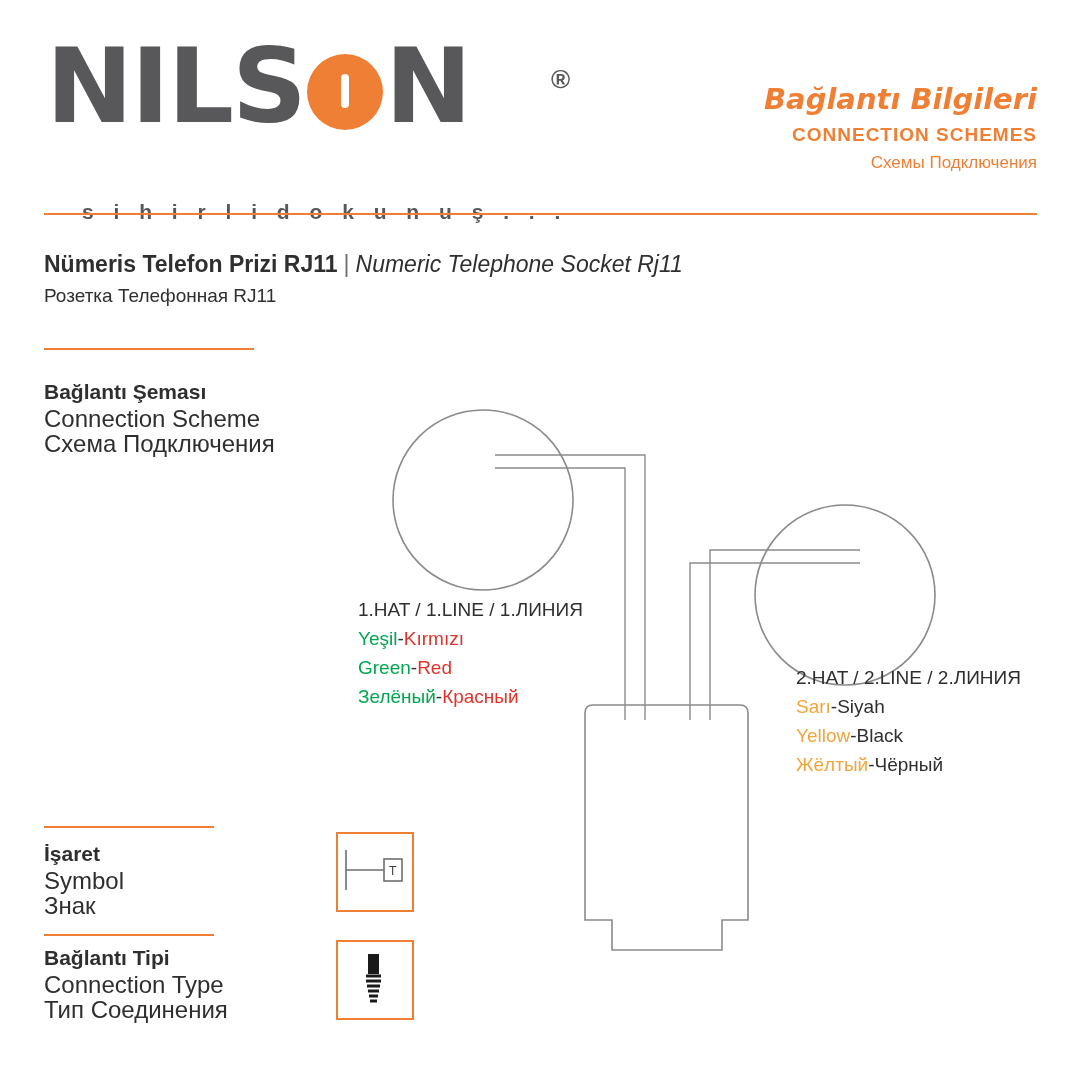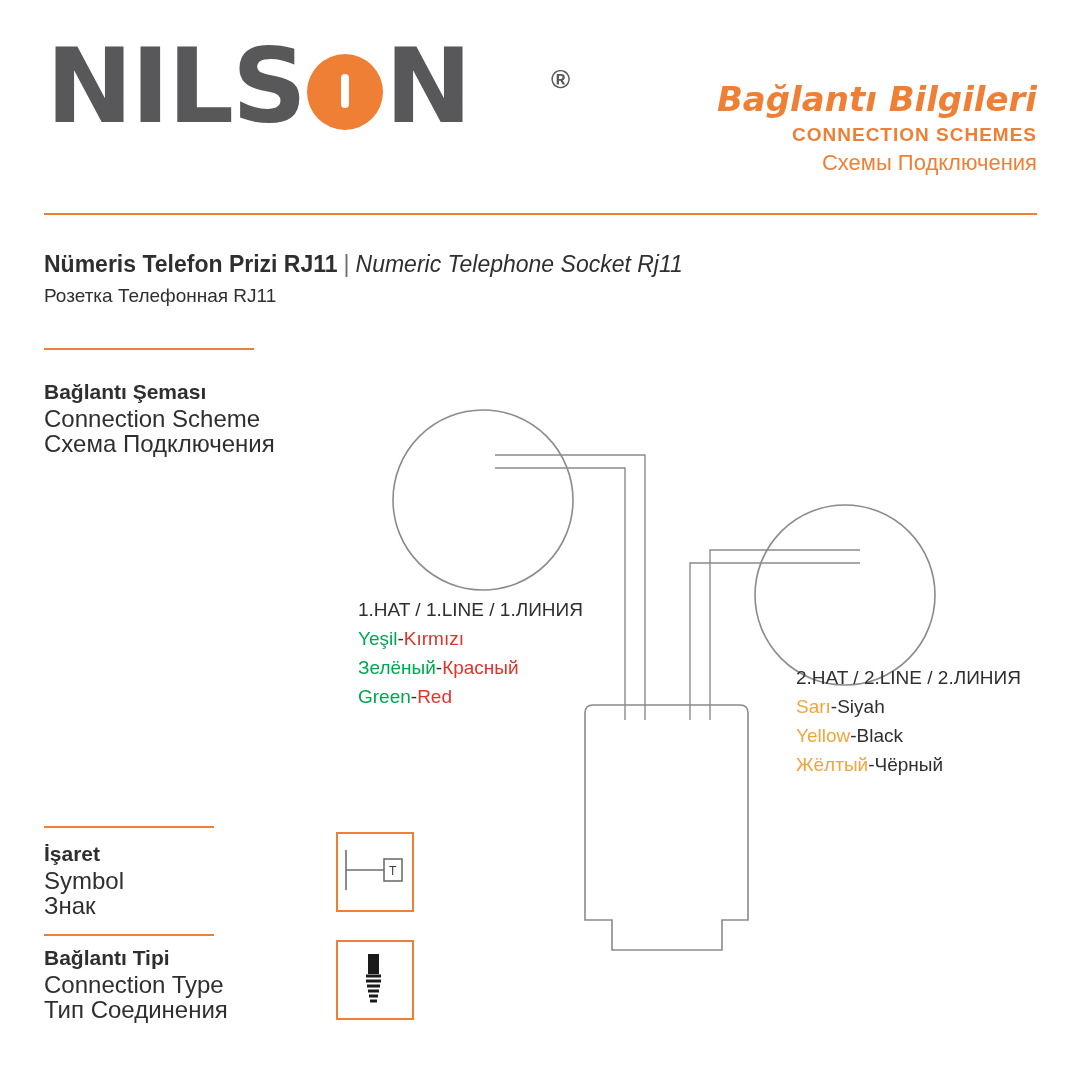--- a/index.html
+++ b/index.html
@@ -81,36 +81,36 @@
 
   .header-right {
     position: absolute;
     right: 44px;
     top: 78px;
     text-align: right;
     width: 420px;
   }
   .hr-title {
     font-family: "DejaVu Sans", sans-serif;
-    font-size: 34px;
+    font-size: 29px;
     font-weight: bold;
     font-style: italic;
     color: #ef7f34;
     line-height: 42px;
     text-align: right;
   }
   .hr-sub1 {
     font-size: 19px;
     font-weight: bold;
     color: #ef7f34;
     letter-spacing: 1px;
     line-height: 30px;
   }
   .hr-sub2 {
-    font-size: 22px;
+    font-size: 17px;
     color: #ef7f34;
     line-height: 26px;
   }
   .header-rule {
     position: absolute;
     left: 44px;
     top: 213px;
     width: 993px;
     height: 2px;
     background: #ef7f34;
@@ -202,20 +202,21 @@
   }
 </style>
 </head>
 <body>
 
 <div class="header">
 
   <div class="logo-wrap">
     <div class="logo-text"><span>NILS</span><span class="logo-o"></span><span>N</span></div>
     <div class="logo-reg">®</div>
+    <div class="logo-tagline">s i h i r l i   d o k u n u ş . . .</div>
   </div>
 
   <div class="header-right">
     <div class="hr-title">Bağlantı Bilgileri</div>
     <div class="hr-sub1">CONNECTION SCHEMES</div>
     <div class="hr-sub2">Схемы Подключения</div>
   </div>
 
   <div class="header-rule"></div>
 </div>
@@ -295,22 +296,22 @@
              L 312 570
              L 312 540
              L 285 540
              Z" fill="none" stroke="#8b8b8b" stroke-width="1.6"></path>
   </svg>
 
   
   <div class="line-label" style="left:40px; top:215px;">
     <div class="ll-head">1.HAT / 1.LINE / 1.ЛИНИЯ</div>
     <div class="ll-row"><span class="c-green">Yeşil</span><span class="c-dark">-</span><span class="c-red">Kırmızı</span></div>
+    <div class="ll-row"><span class="c-green">Green</span><span class="c-dark">-</span><span class="c-red">Red</span></div>
     <div class="ll-row"><span class="c-green">Зелёный</span><span class="c-dark">-</span><span class="c-red">Красный</span></div>
-    <div class="ll-row"><span class="c-green">Green</span><span class="c-dark">-</span><span class="c-red">Red</span></div>
   </div>
 
   
   <div class="line-label" style="left:478px; top:283px;">
     <div class="ll-head">2.HAT / 2.LINE / 2.ЛИНИЯ</div>
     <div class="ll-row"><span class="c-yellow">Sarı</span><span class="c-dark">-</span><span class="c-dark">Siyah</span></div>
     <div class="ll-row"><span class="c-yellow">Yellow</span><span class="c-dark">-</span><span class="c-dark">Black</span></div>
     <div class="ll-row"><span class="c-yellow">Жёлтый</span><span class="c-dark">-</span><span class="c-dark">Чёрный</span></div>
   </div>
 </div>

